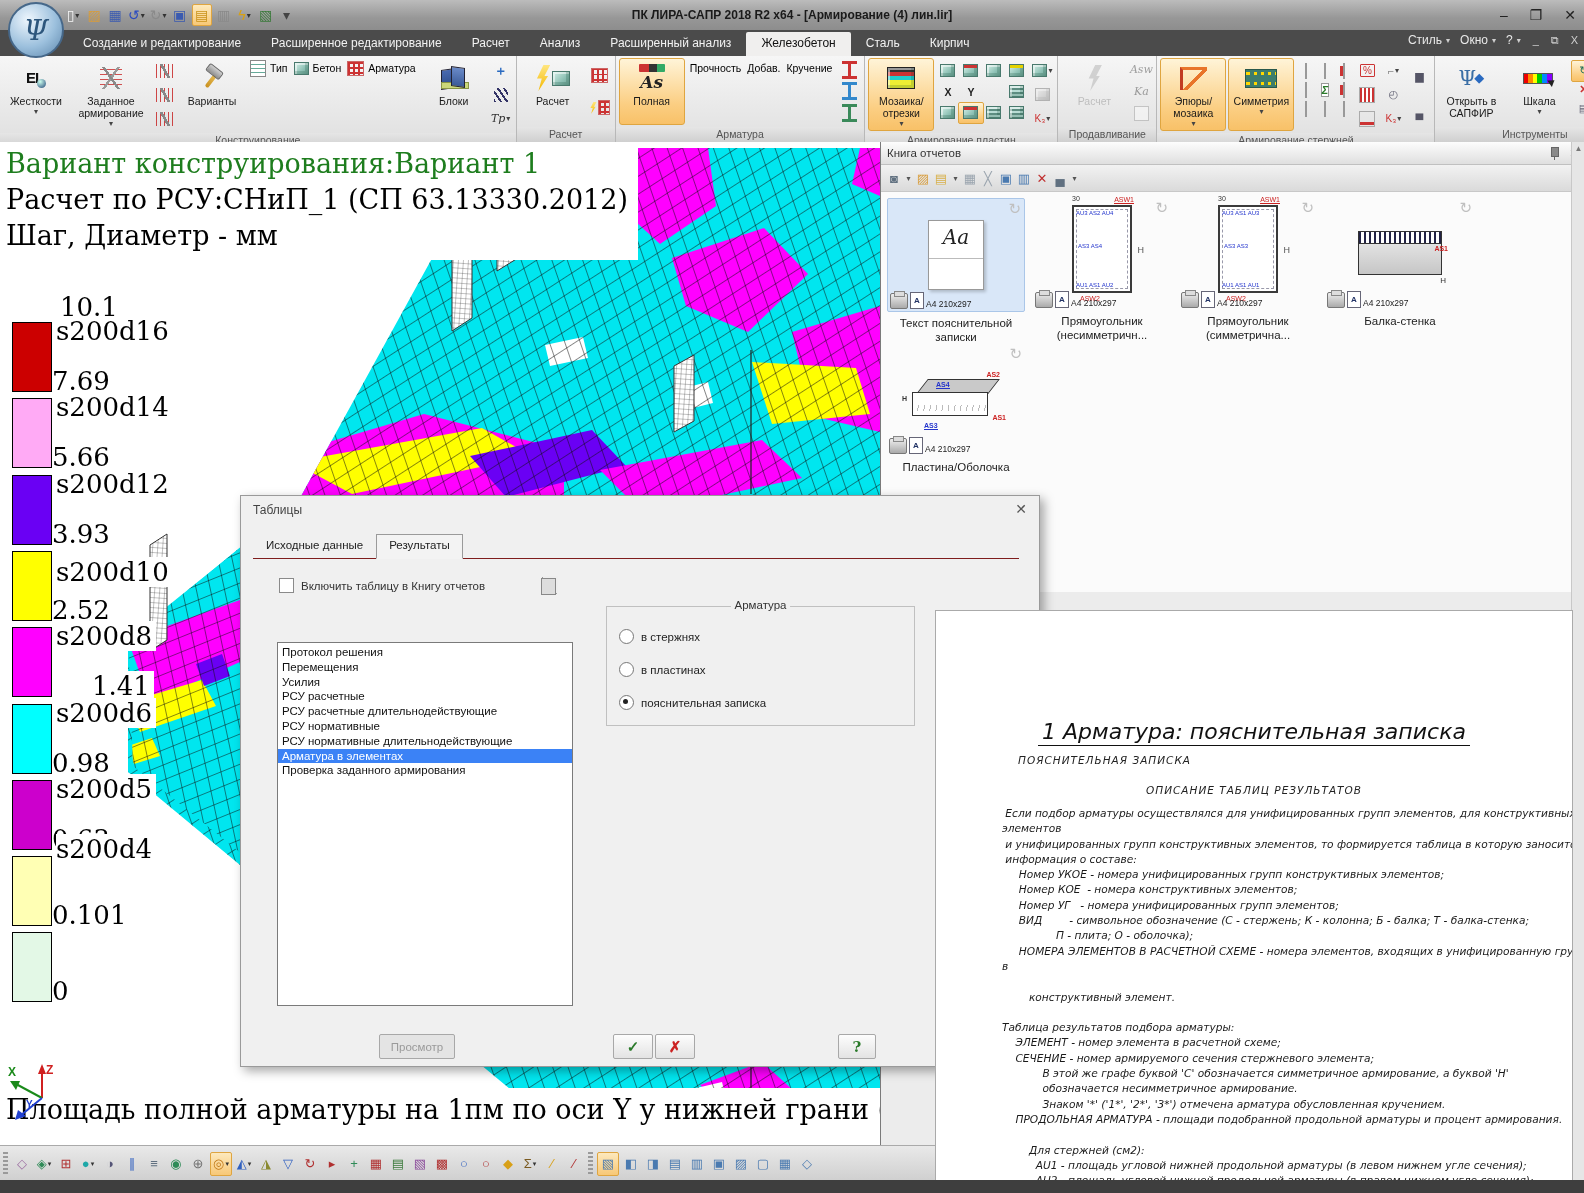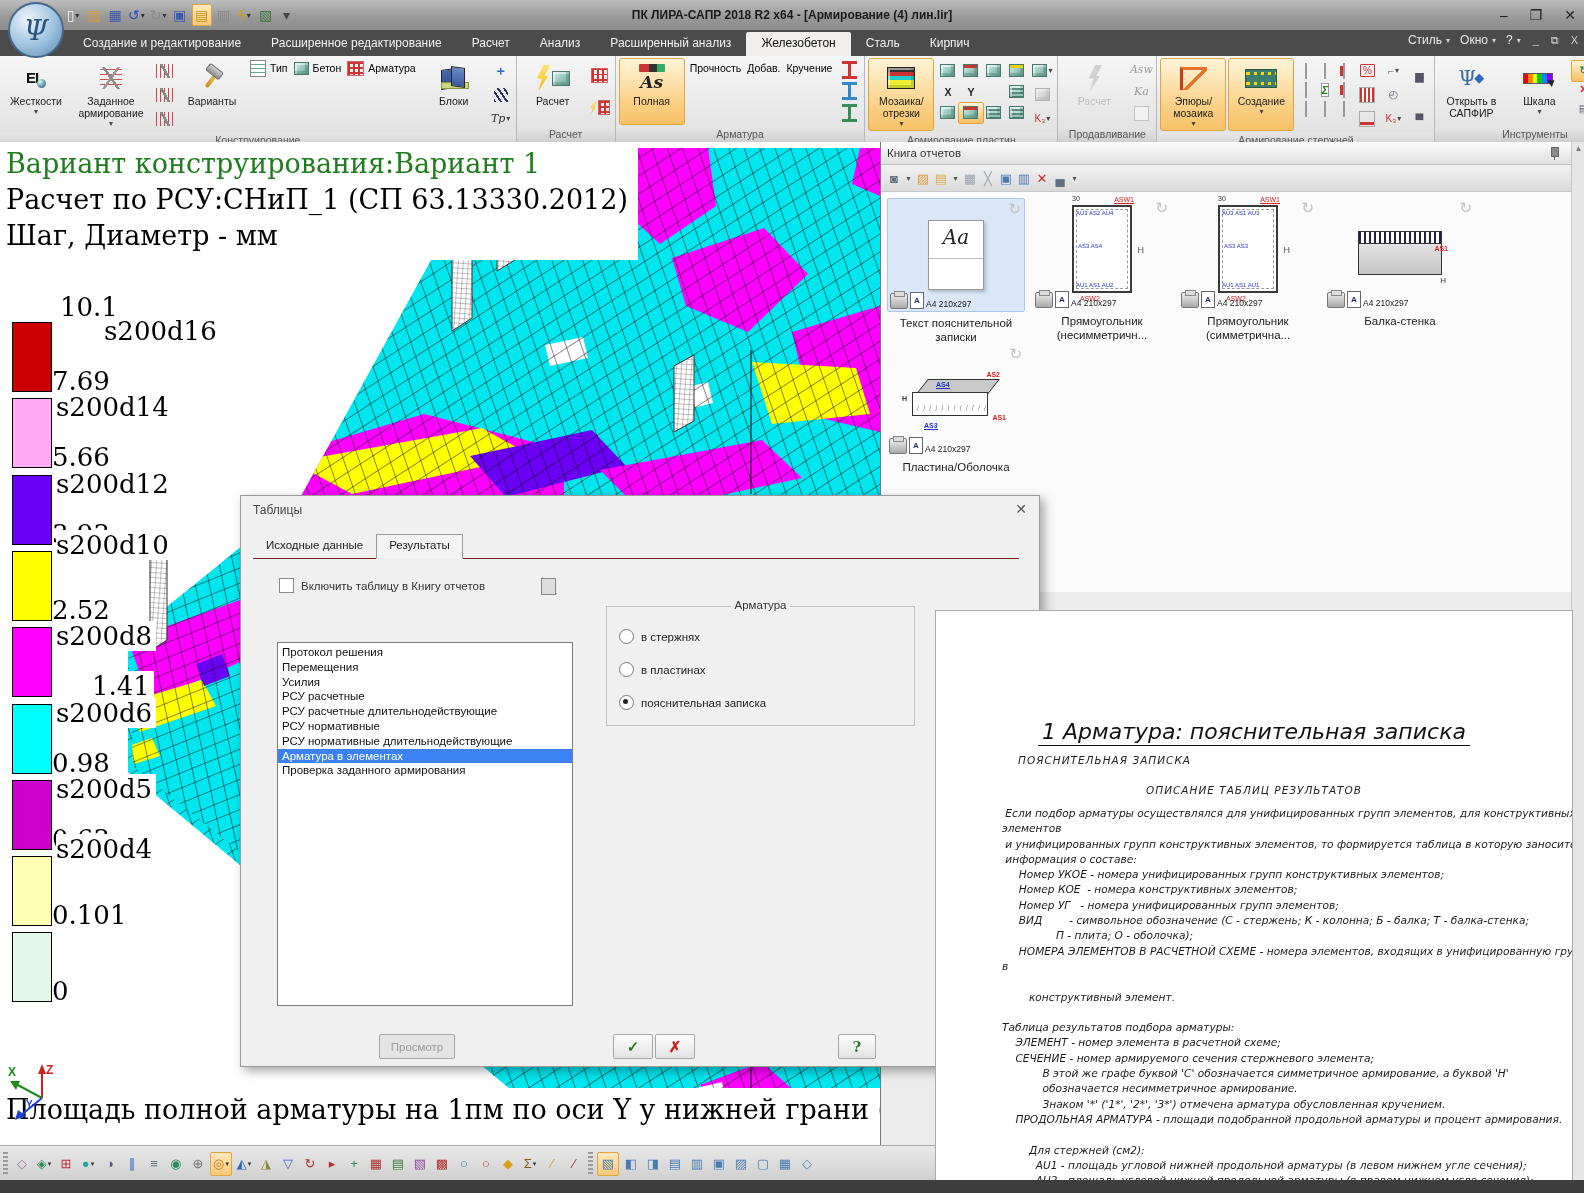--- a/index.html
+++ b/index.html
@@ -535,21 +535,21 @@
         <div class="bicon">
             <i class="ep"></i>
           </div>
         <div>Эпюры/ мозаика</div>
           <div class="dd">▾</div>
       </div>
       <div class="bigbtn hl">
         <div class="bicon">
             <i class="film"></i>
           </div>
-        <div>Создание</div>
+        <div>Симметрия</div>
           <div class="dd">▾</div>
       </div>
       <div class="sgrid">
         <div><i class="frame"></i></div>
         <div><i class="frame t"></i></div>
         <div><i class="frame r"></i></div>
         <div><i class="frame b"></i></div>
         <div><i class="frame sig">Σ</i></div>
         <div><i class="frame r"></i></div>
         <div><i class="frame"></i></div>
@@ -719,30 +719,30 @@
   </svg>
 
   <div id="info-box">
       <div style="color: rgb(30, 125, 30);">Вариант конструирования:Вариант 1</div>
       <div style="color: rgb(0, 0, 0);">Расчет по РСУ:СНиП_1 (СП 63.13330.2012)</div>
       <div style="color: rgb(0, 0, 0);">Шаг, Диаметр - мм</div>
     </div>
   <div id="legend">
       <div class="lg-val" style="top: 150px; margin-left: 8px;">10.1</div>
       <div class="lg-sw" style="top: 180px; background: rgb(204, 0, 0);"></div>
-      <div class="lg-lab" style="top: 174px; margin-left: 48px;">s200d16</div>
+      <div class="lg-lab" style="top: 174px;">s200d16</div>
       <div class="lg-val" style="top: 224px;">7.69</div>
       <div class="lg-sw" style="top: 256.3px; background: rgb(255, 170, 245);"></div>
       <div class="lg-lab" style="top: 250.3px;">s200d14</div>
       <div class="lg-val" style="top: 300.3px;">5.66</div>
       <div class="lg-sw" style="top: 332.6px; background: rgb(106, 0, 244);"></div>
       <div class="lg-lab" style="top: 326.6px;">s200d12</div>
       <div class="lg-val" style="top: 376.6px;">3.93</div>
       <div class="lg-sw" style="top: 408.9px; background: rgb(255, 255, 0);"></div>
-      <div class="lg-lab" style="top: 388px;">s200d10</div>
+      <div class="lg-lab" style="top: 415px;">s200d10</div>
       <div class="lg-val" style="top: 452.9px;">2.52</div>
       <div class="lg-sw" style="top: 485.2px; background: rgb(255, 0, 255);"></div>
       <div class="lg-lab" style="top: 479.2px;">s200d8</div>
       <div class="lg-val" style="top: 529.2px; margin-left: 40px;">1.41</div>
       <div class="lg-sw" style="top: 561.5px; background: rgb(0, 255, 255);"></div>
       <div class="lg-lab" style="top: 555.5px;">s200d6</div>
       <div class="lg-val" style="top: 605.5px;">0.98</div>
       <div class="lg-sw" style="top: 637.8px; background: rgb(204, 0, 204);"></div>
       <div class="lg-lab" style="top: 631.8px;">s200d5</div>
       <div class="lg-val" style="top: 681.8px;">0.63</div>

